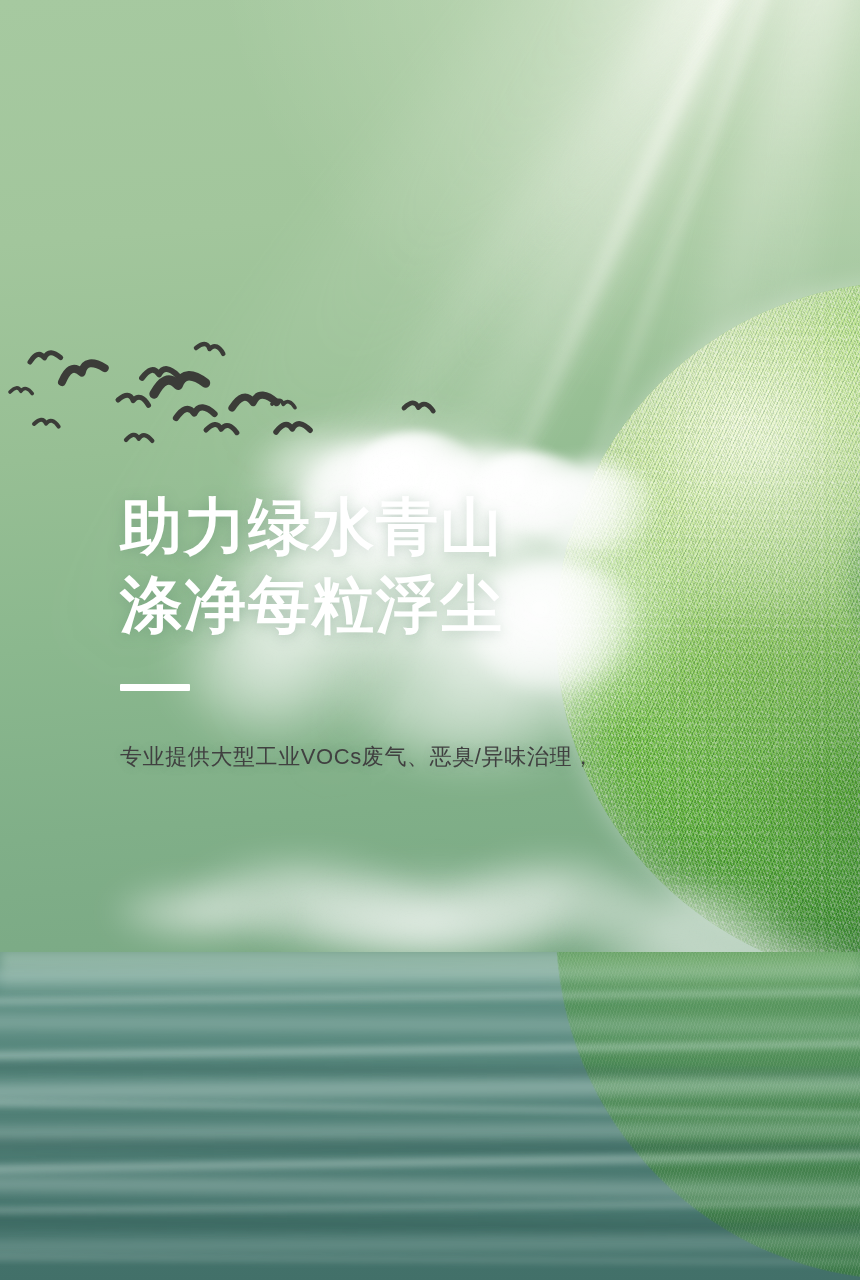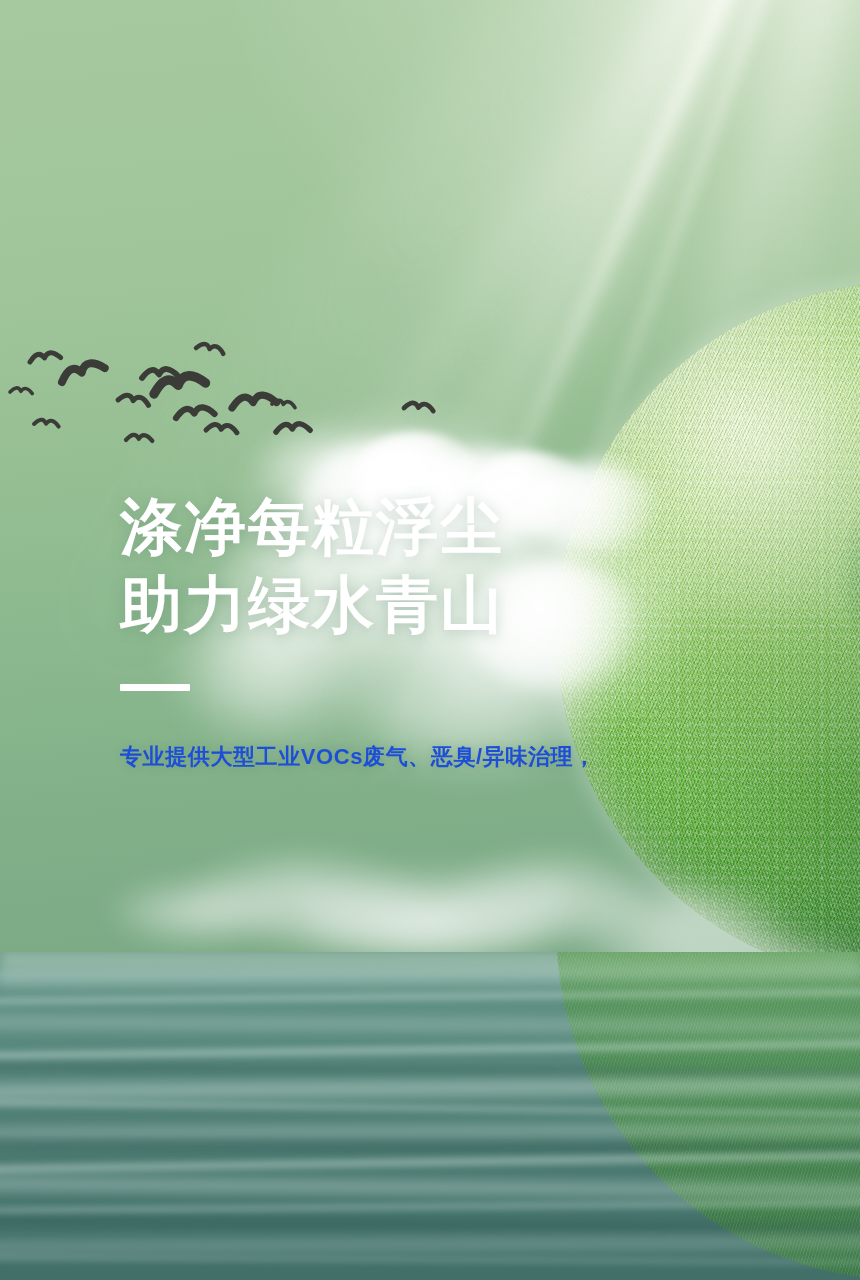--- a/index.html
+++ b/index.html
@@ -189,24 +189,24 @@
     letter-spacing:2px;
     text-shadow:0 2px 14px rgba(86,128,104,.35);
     white-space:nowrap;
   }
   .rule{
     width:70px;height:7px;background:#ffffff;
     margin-top:40px;margin-bottom:44px;
     border-radius:1px;
   }
   .sub{
-    color:#1d4ed8;
+    color:#404040;
     font-size:22px;
     line-height:44px;
-    font-weight:700;
+    font-weight:400;
     letter-spacing:.6px;
     white-space:nowrap;
     text-shadow:0 1px 8px rgba(80,120,98,.30);
   }
 </style>
 </head>
 <body>
 
 <div class="poster">
 
@@ -322,19 +322,19 @@
     <div class="wave dk" style="top:186px;height:16px;transform:rotate(0.4deg);"></div>
     <div class="wave" style="top:204px;height:13px;transform:rotate(-0.9deg);opacity:.60;"></div>
     <div class="wave b" style="top:224px;height:24px;transform:rotate(0.5deg);opacity:.50;"></div>
     <div class="wave" style="top:250px;height:10px;transform:rotate(-0.5deg);opacity:.48;"></div>
     <div class="wave dk" style="top:264px;height:18px;transform:rotate(0.6deg);"></div>
     <div class="wave b" style="top:282px;height:22px;transform:rotate(-0.4deg);opacity:.34;"></div>
     <div class="wave" style="top:304px;height:8px;transform:rotate(0.3deg);opacity:.30;"></div>
   </div>
 
   <div class="copy">
+    <div class="headline">助力绿水青山</div>
     <div class="headline">涤净每粒浮尘</div>
-    <div class="headline">助力绿水青山</div>
     <div class="rule"></div>
     <div class="sub">专业提供大型工业VOCs废气、恶臭/异味治理，</div>
   </div>
 
 </div>
 
 </body></html>

